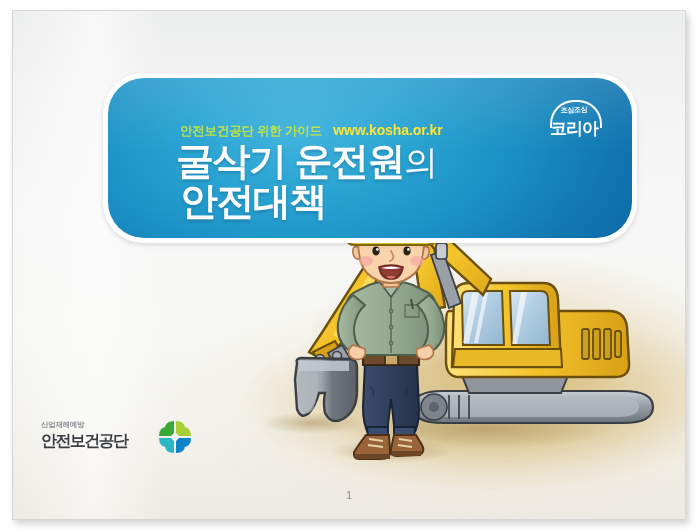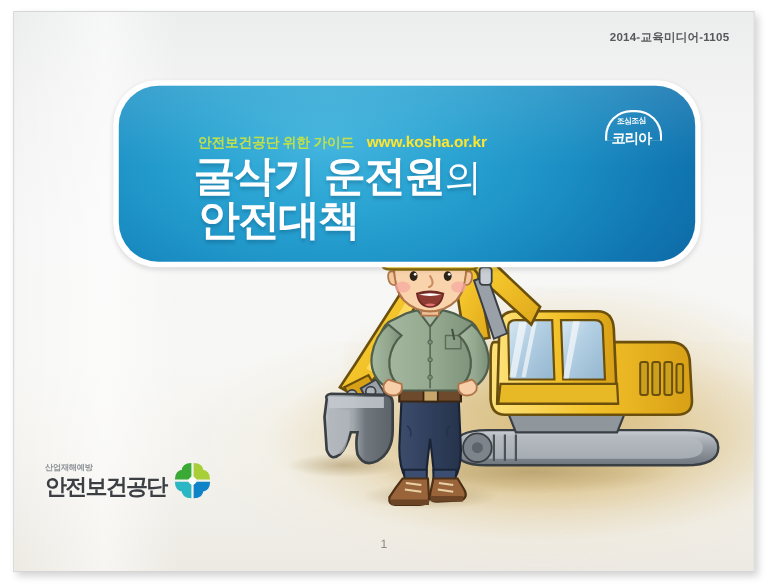--- a/index.html
+++ b/index.html
@@ -194,21 +194,21 @@
     width: 60px;
     font-size: 7px;
     font-weight: bold;
     letter-spacing: -0.4px;
     transform: rotate(-2deg);
   }
   .badge-big {
     position: absolute;
     left: 0; top: 17px;
     width: 60px;
-    font-size: 13px;
+    font-size: 17px;
     font-weight: bold;
     letter-spacing: -1px;
   }
 
   
   .illustration { position: absolute; left: 0; top: 0; width: 672px; height: 508px; }
 
   
   .kosha-logo {
     position: absolute;
@@ -220,21 +220,21 @@
   .logo-text-wrap { position: absolute; left: 0; top: 4px; width: 112px; }
   .logo-small {
     font-size: 7.5px;
     font-weight: bold;
     color: #8d9196;
     letter-spacing: -0.3px;
     line-height: 1;
   }
   .logo-main {
     margin-top: 4px;
-    font-size: 20px;
+    font-size: 16px;
     font-weight: bold;
     color: #3b3f44;
     letter-spacing: -1.6px;
     line-height: 1;
   }
   .logo-mark { position: absolute; left: 114px; top: 0px; width: 40px; height: 40px; }
 
   
   .page-num {
     position: absolute;
@@ -248,21 +248,20 @@
 </head>
 <body>
 
 <div id="page">
   <div class="sheet">
     <div class="sheet-bg"></div>
     <div class="ground"></div>
     <div class="ground2"></div>
     <div class="sheen"></div>
 
-    <div class="doc-code">2014-교육미디어-1105</div>
 
     <svg class="illustration" viewBox="0 0 672 508" xmlns="http://www.w3.org/2000/svg">
       <defs>
         <linearGradient id="gYellow" x1="0" y1="0" x2="1" y2="1">
           <stop offset="0%" stop-color="#fbe06a"></stop>
           <stop offset="45%" stop-color="#f5c62c"></stop>
           <stop offset="100%" stop-color="#dfa81a"></stop>
         </linearGradient>
         <linearGradient id="gYellow2" x1="0" y1="0" x2="1" y2="0">
           <stop offset="0%" stop-color="#fde27a"></stop>

